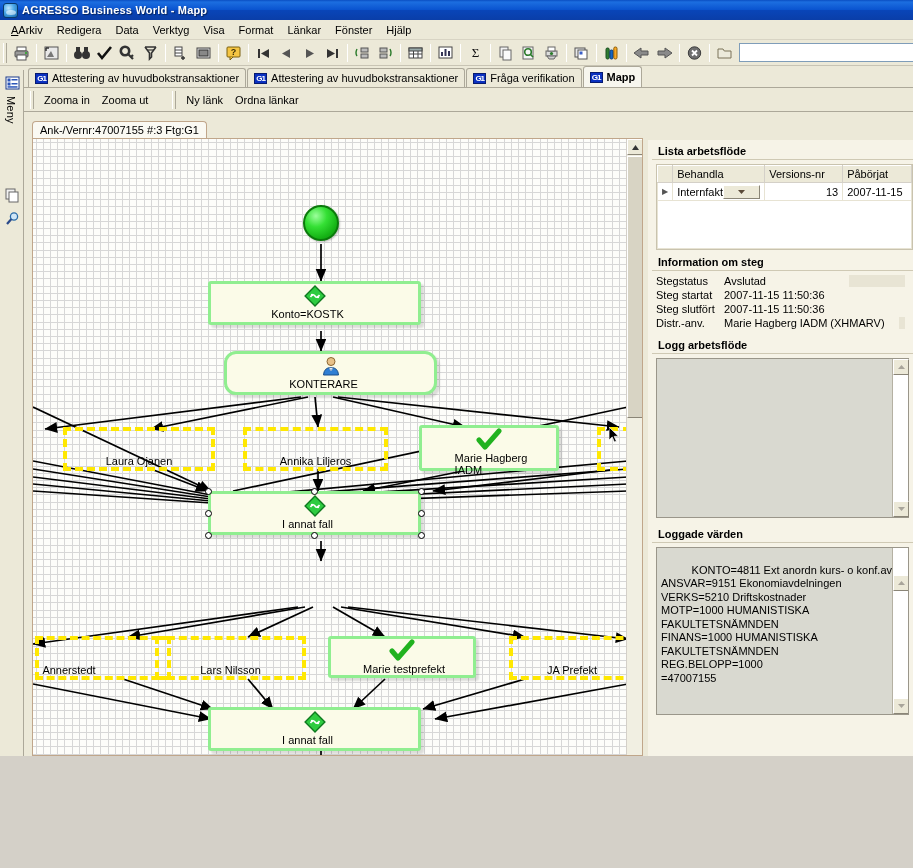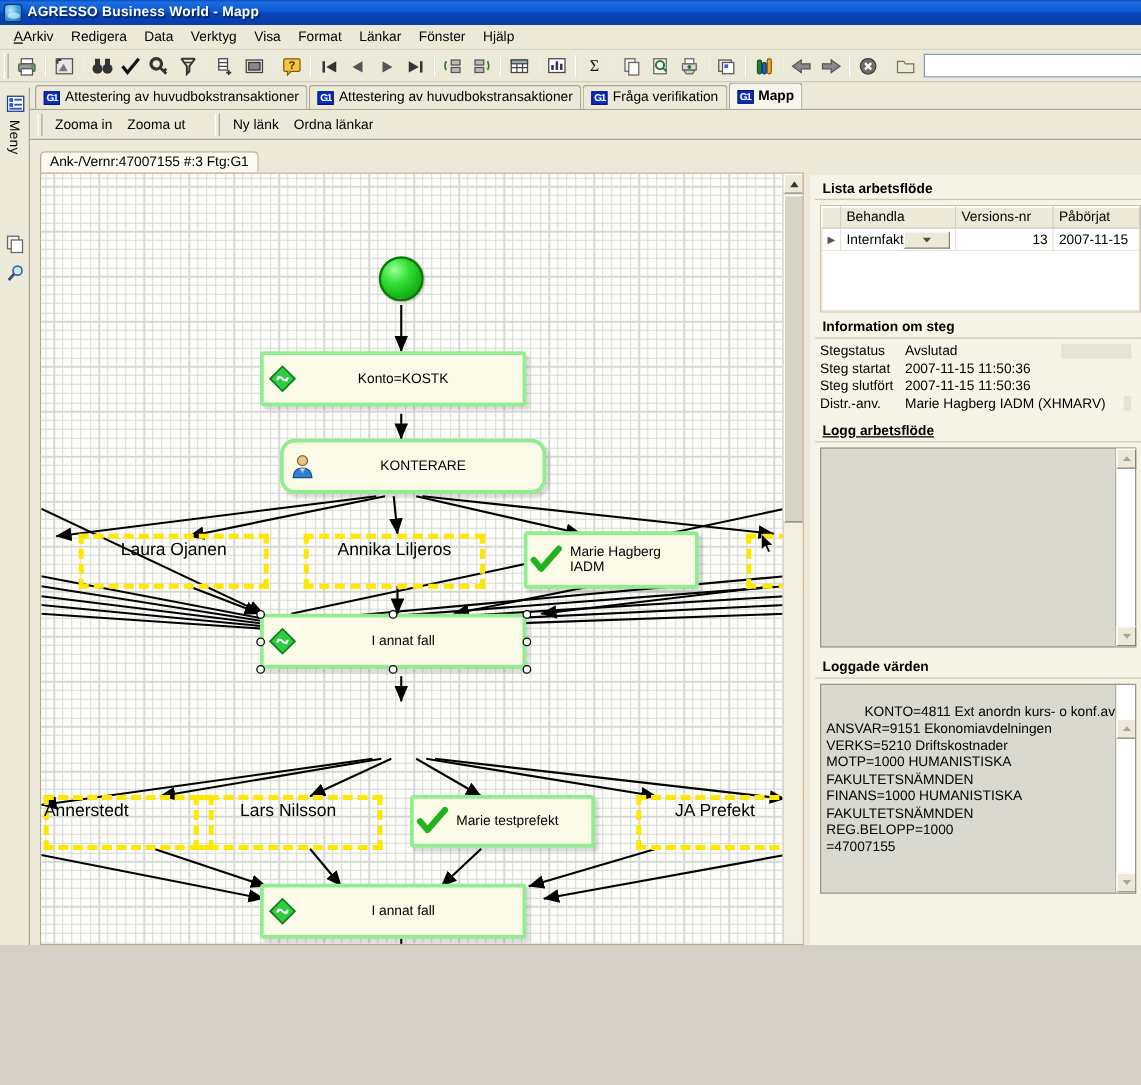--- a/index.html
+++ b/index.html
@@ -174,32 +174,32 @@
   svg.flow { position: absolute; left: 0; top: 0; }
 
   
   .node {
     position: absolute;
     background: #fbfbe8;
     border: 3px solid #90ee90;
     border-radius: 3px;
     box-shadow: 3px 3px 2px rgba(0,0,0,0.13);
     display: flex; align-items: center;
-    font-size: 11px; color: #000;
+    font-size: 11px; color: #000; flex-direction: column;
   }
   .node .nico { width: 30px; flex: none; display: flex; align-items: center; justify-content: center; }
   .node .nlbl { flex: 1; text-align: center; padding-right: 14px; line-height: 12px; }
   .node.left-lbl .nlbl { text-align: left; padding-left: 4px; padding-right: 0; }
 
   .dashnode {
     position: absolute;
     border: 4px dashed #ffe800;
     background: transparent;
-    display: flex; align-items: flex-start; justify-content: center;
-    font-size: 14px; color: #000;
+    display: flex; align-items: flex-end; justify-content: center;
+    font-size: 11px; color: #000;
   }
 
   .handle { position: absolute; width: 7px; height: 7px; border-radius: 50%;
             background: #fff; border: 1px solid #000; }
 
   
   .rpanel {
     position: absolute; left: 648px; top: 140px; right: 0; bottom: 0;
     background: #f6f3e7;
     padding: 3px 0 0 4px;
@@ -778,21 +778,21 @@
         </div>
         <div class="inforow">
           <div class="lbl">Distr.-anv.</div>
           <div class="val">Marie Hagberg IADM (XHMARV)</div>
           <div class="infobar" style="width:6px"></div>
         </div>
       </div>
     </div>
 
     <div class="grp" style="border:none;background:transparent;">
-      <div class="grp-title" style="border-bottom:1px solid #cfc9b4;background:transparent;text-decoration:underline;">Logg arbetsflöde</div>
+      <div class="grp-title" style="border-bottom:1px solid #cfc9b4;background:transparent;">Logg arbetsflöde</div>
       <div class="grp-body" style="padding:4px 4px 4px 4px;">
         <div class="logbox">
           <span></span>
           <div class="sbar">
             <div class="ar">
               <svg width="7" height="4" viewBox="0 0 7 4">
                   <path d="M3.5 0 L7 4 L0 4Z" fill="#a8a49a"></path>
                 </svg>
             </div>
             <div class="ar bot">

